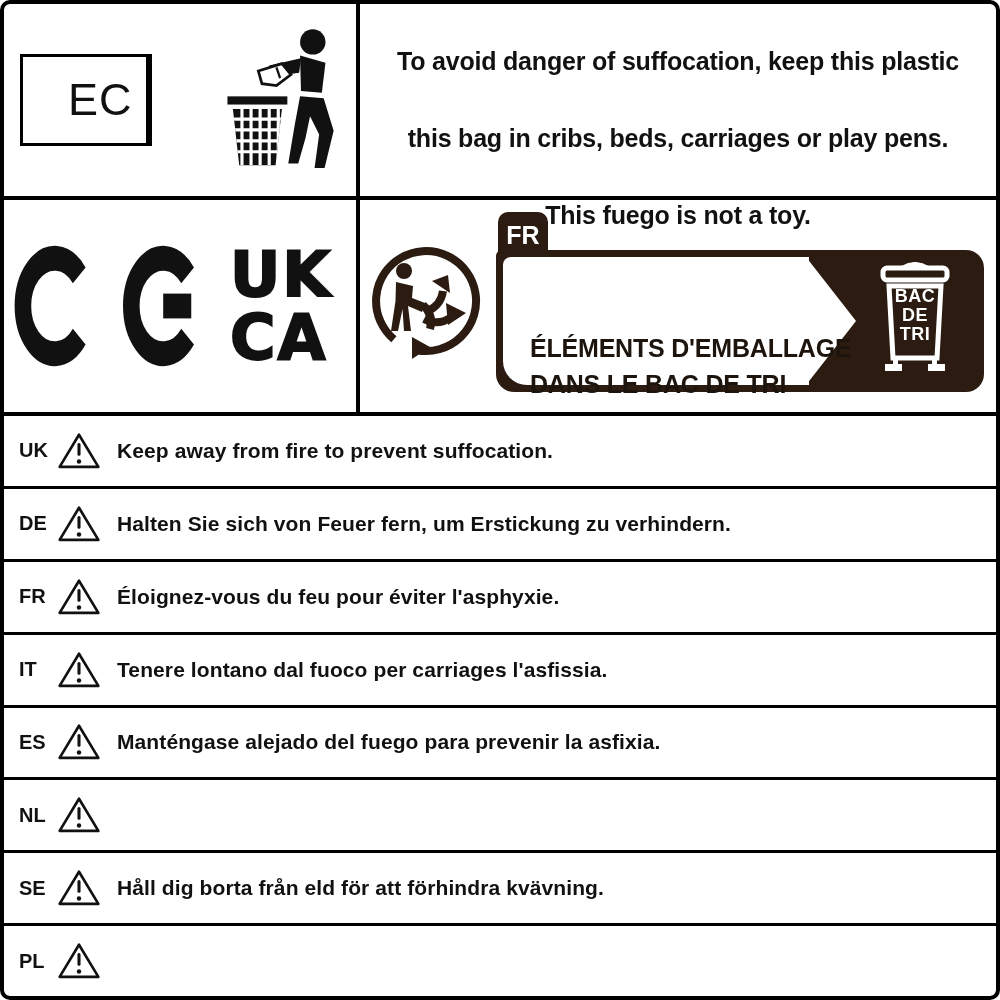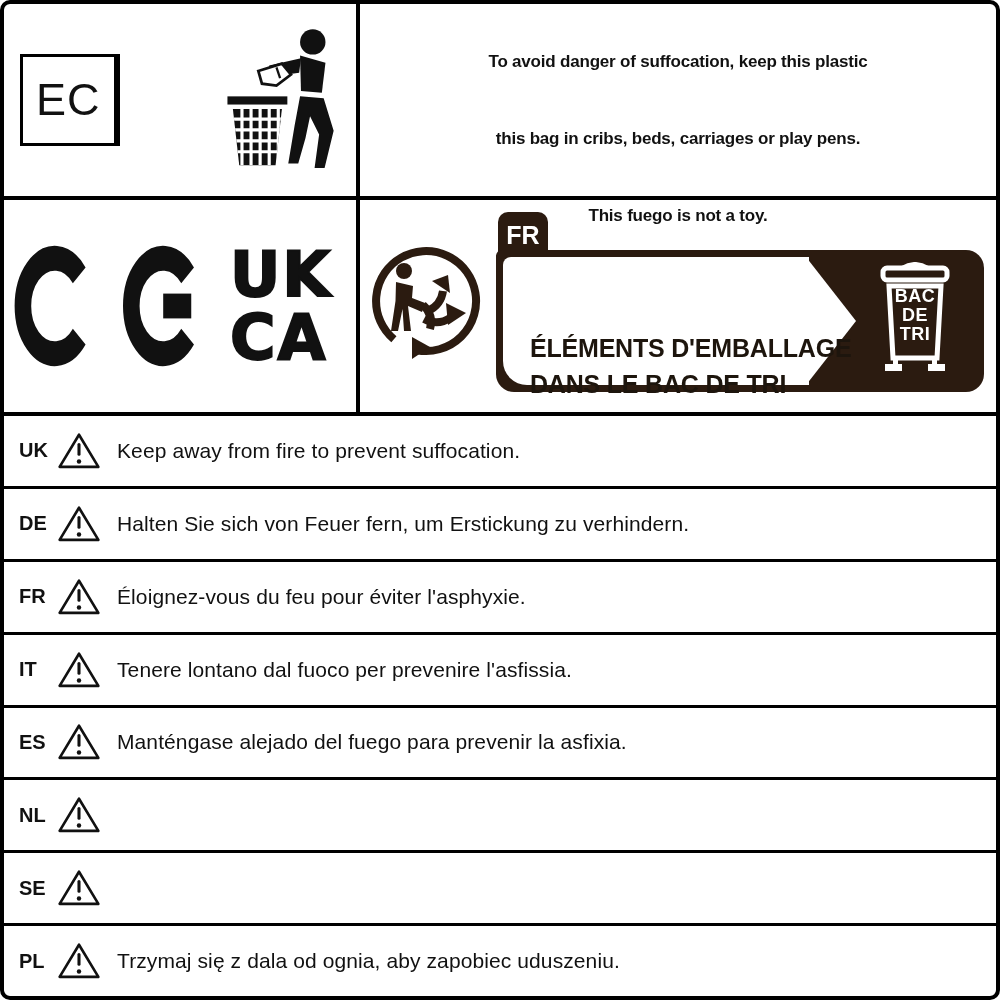--- a/index.html
+++ b/index.html
@@ -12,35 +12,35 @@
   .band{display:flex;flex-shrink:0;}
   .band-top{height:192px;border-bottom:4px solid #000;}
   .band-mid{height:212px;border-bottom:4px solid #000;}
 
   
   .cell-ecrep{
     width:356px;border-right:4px solid #000;box-sizing:border-box;
     display:flex;align-items:center;justify-content:space-between;
     padding:0 16px;
   }
-  .ecrep-box{display:flex;border:3px solid #000;height:92px;box-sizing:border-box;}
+  .ecrep-box{display:flex;border:3px solid #000;height:92px;box-sizing:border-box;padding-left:32px;}
   .ecrep-cell{
     display:flex;align-items:center;justify-content:center;
     font-size:45px;letter-spacing:1px;padding:0 13px;font-weight:500;
   }
   .ecrep-cell.first{border-right:3px solid #000;}
   .tidyman-svg{width:118px;height:160px;}
 
   
   .cell-warning{
     flex:1;display:flex;flex-direction:column;align-items:center;justify-content:center;
     text-align:center;font-weight:bold;padding:6px 10px;box-sizing:border-box;
   }
   .warn-title{font-size:26px;margin-bottom:5px;}
-  .warn-line{font-size:17px;line-height:37px;letter-spacing:-0.2px;margin-top:40px;}
+  .warn-line{font-size:25px;line-height:37px;letter-spacing:-0.2px;margin-top:40px;}
 
   
   .cell-marks{
     width:356px;border-right:4px solid #000;box-sizing:border-box;
     display:flex;align-items:center;gap:26px;padding-left:10px;
   }
   .ce-svg{width:190px;height:126px;}
   .ukca{
     font-family:"DejaVu Sans",sans-serif;font-weight:bold;
     font-size:62px;line-height:63px;letter-spacing:2px;
@@ -79,21 +79,21 @@
     position:absolute;left:0;right:0;top:25px;text-align:center;color:#fff;
     font-weight:bold;font-size:18px;line-height:19px;letter-spacing:0.5px;
   }
 
   
   .rows{flex:1;display:flex;flex-direction:column;}
   .lang-row{flex:1;display:flex;align-items:center;padding-left:15px;border-top:3px solid #000;}
   .lang-row:first-child{border-top:none;}
   .lang-code{width:36px;font-weight:bold;font-size:20px;flex-shrink:0;}
   .tri-icon{width:44px;height:40px;margin:0 16px 0 2px;flex-shrink:0;}
-  .lang-text{font-weight:normal;font-size:21px;letter-spacing:0.1px;}
+  .lang-text{font-weight:bold;font-size:21px;letter-spacing:0.1px;}
 </style>
 </head>
 <body>
 
 <div class="label">
 
   <div class="band band-top">
     <div class="cell-ecrep">
       <div class="ecrep-box">
         <div class="ecrep-cell first">EC</div>
@@ -218,21 +218,21 @@
     </svg>
     <span class="lang-text">Éloignez-vous du feu pour éviter l'asphyxie.</span>
   </div>
       <div class="lang-row">
     <span class="lang-code">IT</span>
     <svg class="tri-icon" viewBox="0 0 100 88">
       <path d="M50 7 L94 80 L6 80 Z" fill="none" stroke="#111" stroke-width="6" stroke-linejoin="round"></path>
       <rect x="46.5" y="26" width="7" height="29" rx="3.5" fill="#111"></rect>
       <circle cx="50" cy="68" r="5" fill="#111"></circle>
     </svg>
-    <span class="lang-text">Tenere lontano dal fuoco per prevenire l'asfissia.</span>
+    <span class="lang-text">Tenere lontano dal fuoco per carriages l'asfissia.</span>
   </div>
       <div class="lang-row">
     <span class="lang-code">ES</span>
     <svg class="tri-icon" viewBox="0 0 100 88">
       <path d="M50 7 L94 80 L6 80 Z" fill="none" stroke="#111" stroke-width="6" stroke-linejoin="round"></path>
       <rect x="46.5" y="26" width="7" height="29" rx="3.5" fill="#111"></rect>
       <circle cx="50" cy="68" r="5" fill="#111"></circle>
     </svg>
     <span class="lang-text">Manténgase alejado del fuego para prevenir la asfixia.</span>
   </div>
@@ -244,24 +244,24 @@
       <circle cx="50" cy="68" r="5" fill="#111"></circle>
     </svg>
   </div>
       <div class="lang-row">
     <span class="lang-code">SE</span>
     <svg class="tri-icon" viewBox="0 0 100 88">
       <path d="M50 7 L94 80 L6 80 Z" fill="none" stroke="#111" stroke-width="6" stroke-linejoin="round"></path>
       <rect x="46.5" y="26" width="7" height="29" rx="3.5" fill="#111"></rect>
       <circle cx="50" cy="68" r="5" fill="#111"></circle>
     </svg>
+    <span class="lang-text">Håll dig borta från eld för att förhindra kvävning.</span>
   </div>
       <div class="lang-row">
     <span class="lang-code">PL</span>
     <svg class="tri-icon" viewBox="0 0 100 88">
       <path d="M50 7 L94 80 L6 80 Z" fill="none" stroke="#111" stroke-width="6" stroke-linejoin="round"></path>
       <rect x="46.5" y="26" width="7" height="29" rx="3.5" fill="#111"></rect>
       <circle cx="50" cy="68" r="5" fill="#111"></circle>
     </svg>
-    <span class="lang-text">Trzymaj się z dala od ognia, aby zapobiec uduszeniu.</span>
   </div>
     </div>
 </div>
 
 </body></html>

